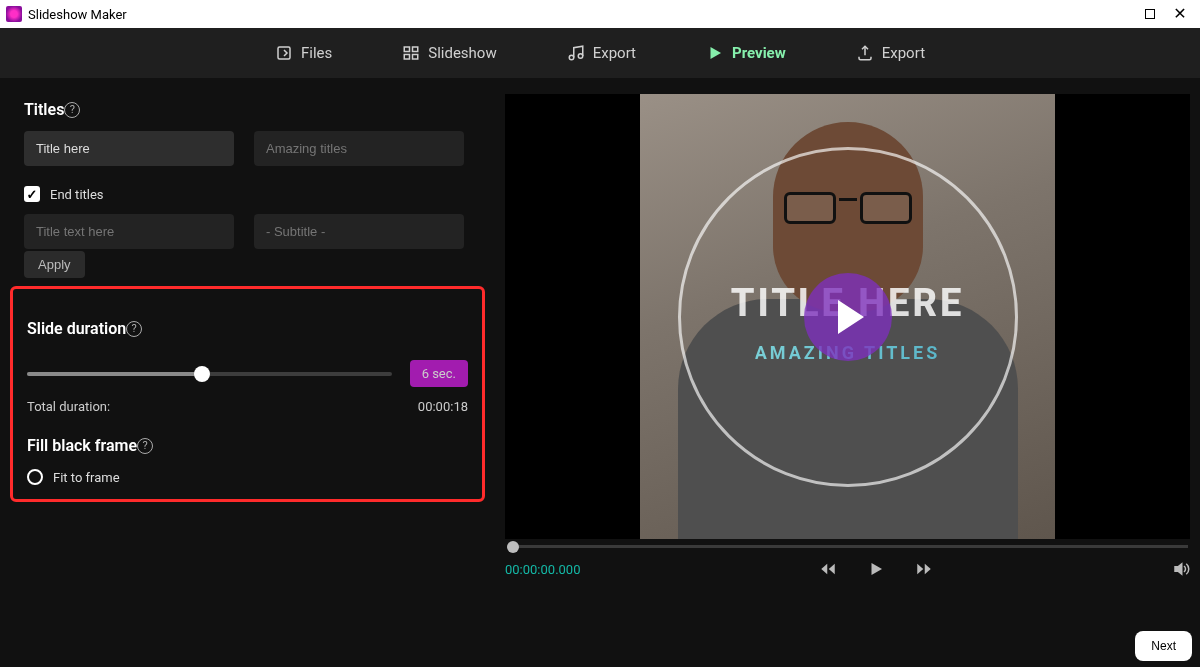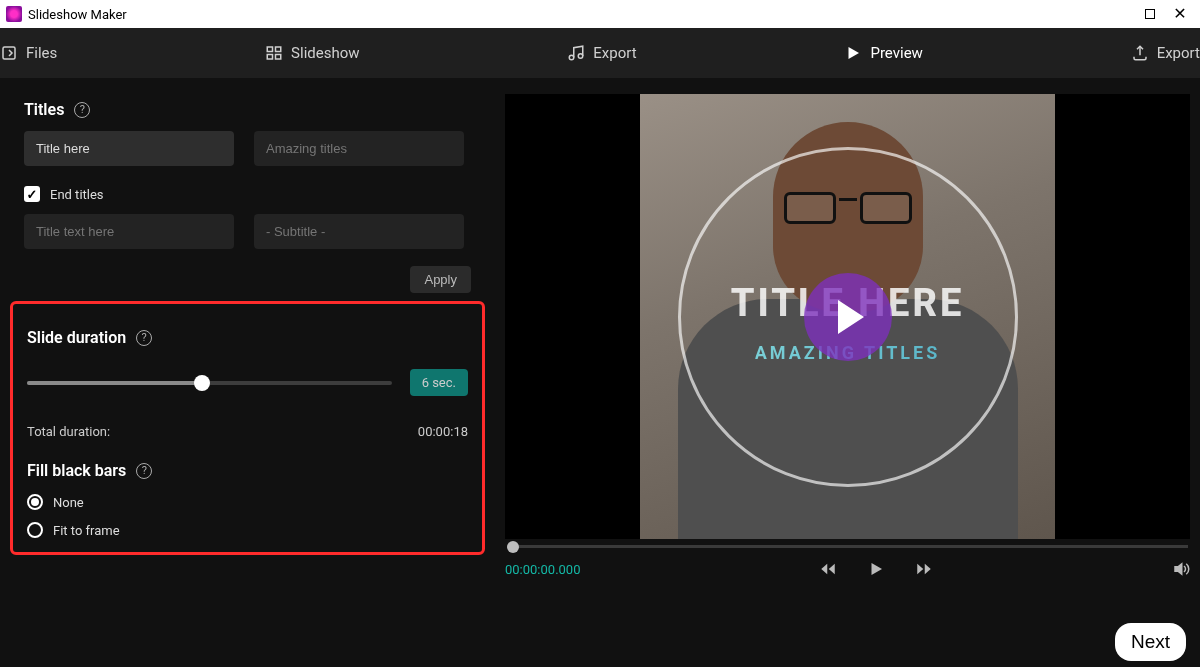--- a/index.html
+++ b/index.html
@@ -31,90 +31,90 @@
   .titlebar-right { display: flex; align-items: center; gap: 14px; padding-right: 8px; }
   .win-btn { width: 16px; height: 16px; display: flex; align-items: center; justify-content: center; cursor: pointer; }
   .win-square { width: 10px; height: 10px; border: 1px solid #000; }
   .win-x { font-size: 16px; line-height: 1; }
   
   .topnav {
     height: 50px;
     background: #1f1f1f;
     display: flex;
     align-items: center;
-    justify-content: space-between;
+    justify-content: center;
     gap: 70px;
   }
   .nav-item {
     display: flex; align-items: center; gap: 8px;
     color: #d0d0d0; font-size: 15px; cursor: pointer;
   }
-  .nav-item.active { color: #ffffff; font-weight: 400; }
+  .nav-item.active { color: #86efac; font-weight: 700; }
   .nav-icon { width: 18px; height: 18px; display: inline-block; }
   
   .main {
     display: flex;
     height: calc(667px - 28px - 50px);
     background: #111;
   }
   .sidebar {
     width: 495px;
     padding: 22px 24px 10px 24px;
     overflow: hidden;
   }
   .preview-area {
     flex: 1;
     padding: 16px 10px 10px 10px;
     display: flex;
     flex-direction: column;
     position: relative;
   }
   
-  .sec-row { display: flex; align-items: center; gap: 10px;}
+  .sec-row { display: flex; align-items: center; }
   .sec-title { font-size: 16px; font-weight: 600; }
   .help-icon {
     width: 16px; height: 16px; border: 1px solid #aaa; border-radius: 50%;
     display: inline-flex; align-items: center; justify-content: center;
     font-size: 11px; color: #aaa;
   }
   
   .check-row { display: flex; align-items: center; gap: 10px; margin-top: 20px; font-size: 13px; color: #ddd;}
   .chk {
     width: 16px; height: 16px; background:#fff; border-radius: 3px;
     display:inline-flex; align-items:center; justify-content:center;
   }
   .chk::after { content:"✓"; color:#000; font-size:13px; font-weight:700;}
   
   .input-row { display: flex; gap: 20px; margin-top: 12px; }
   .txt-input {
     background:#232323; border:none; color:#ddd; font-size:13px;
     padding: 10px 12px; border-radius:4px; width: 210px; outline:none;
   }
   .txt-input.active { background:#2e2e2e; }
-  .apply-row { display:flex; justify-content:flex-end; margin-top:17px;}
+  .apply-row { display:flex; margin-top:2px;}
   .apply-btn { background:#2b2b2b; color:#bbb; border:none; padding:6px 14px; border-radius:4px; font-size:13px; cursor:pointer;}
   
   .highlighted {
     border: 3px solid #ff2b2b;
     border-radius: 6px;
     margin: 8px -14px 0 -14px;
-    padding: 24px 14px 14px 14px;
+    padding: 30px 14px 14px 14px;
   }
   
   .slider-row { display:flex; align-items:center; gap:18px; margin-top:22px;}
   .slider {
     position: relative; flex:1; height: 4px; background:#3d3d3d; border-radius:2px;
   }
   .slider-fill { position:absolute; height:4px; background:#8a8a8a; border-radius:2px 0 0 2px; }
   .slider-thumb {
     position:absolute; top:50%; width:16px; height:16px; background:#fff; border-radius:50%;
     transform:translate(-50%,-50%);
   }
-  .dur-pill { background:#0f766e; color:#ccc; font-size:13px; padding:6px 12px; border-radius:4px;}
-  .total-row { display:flex; justify-content:space-between; font-size:13px; color:#ccc; margin-top:28px;}
+  .dur-pill { background:#a21caf; color:#ccc; font-size:13px; padding:6px 12px; border-radius:4px;}
+  .total-row { display:flex; justify-content:space-between; font-size:13px; color:#ccc; margin-top:12px;}
   
   .radio-group { margin-top:14px; }
   .radio-row { display:flex; align-items:center; gap:10px; font-size:13px; color:#ddd; margin-top:12px; cursor:pointer;}
   .radio {
     width:16px; height:16px; border:2px solid #fff; border-radius:50%;
     display:inline-flex; align-items:center; justify-content:center;
   }
   .radio.selected::after { content:""; width:8px; height:8px; background:#fff; border-radius:50%;}
   
   .preview-canvas {
@@ -165,23 +165,23 @@
   .play-tri { width:0;height:0;border-left:26px solid #fff;border-top:17px solid transparent;border-bottom:17px solid transparent; margin-left:6px;}
   
   .timeline { margin-top:0; padding: 6px 0 0 0;}
   .tl-bar { height:3px; background:#3a3a3a; position:relative; margin: 0 2px;}
   .tl-thumb { position:absolute; left:0; top:50%; width:12px; height:12px; background:#bdbdbd; border-radius:50%; transform:translate(0,-50%);}
   .controls { display:flex; align-items:center; margin-top:12px; color:#ccc;}
   .timecode { font-size:13px; color:#14b8a6;}
   .ctrl-center { flex:1; display:flex; justify-content:center; gap:30px;}
   .ctrl-icon { width:18px; height:18px; cursor:pointer; color:#bbb;}
   .next-btn {
-    position:absolute; right:14px; bottom:6px;
-    background:#fff; color:#000; border:none; padding:8px 16px; border-radius:16px;
-    font-size:19px; cursor:pointer;
+    position:absolute; right:8px; bottom:6px;
+    background:#fff; color:#000; border:none; padding:8px 16px; border-radius:8px;
+    font-size:12px; cursor:pointer;
   }
   .text-cursor::after{content:"|"; color:#fff; margin-left:1px;}
 </style>
 </head>
 <body>
 
 <div class="titlebar">
   <div class="titlebar-left">
     <span class="app-icon"></span>
     <span>Slideshow Maker</span>
@@ -274,28 +274,24 @@
           <div class="slider-thumb" id="sthumb" style="left: 48%;"></div>
         </div>
         <span class="dur-pill">6 sec.</span>
       </div>
       <div class="total-row">
         <span>Total duration:</span>
         <span>00:00:18</span>
       </div>
 
       <div class="sec-row" style="margin-top:22px;">
-        <span class="sec-title">Fill black bars</span>
+        <span class="sec-title">Fill black frame</span>
         <span class="help-icon">?</span>
       </div>
       <div class="radio-group">
-        <div class="radio-row">
-          <span class="radio selected"></span>
-          <span>None</span>
-        </div>
         <div class="radio-row">
           <span class="radio"></span>
           <span>Fit to frame</span>
         </div>
       </div>
     </div>
   </div>
 
   <div class="preview-area">
     <div class="preview-canvas">

